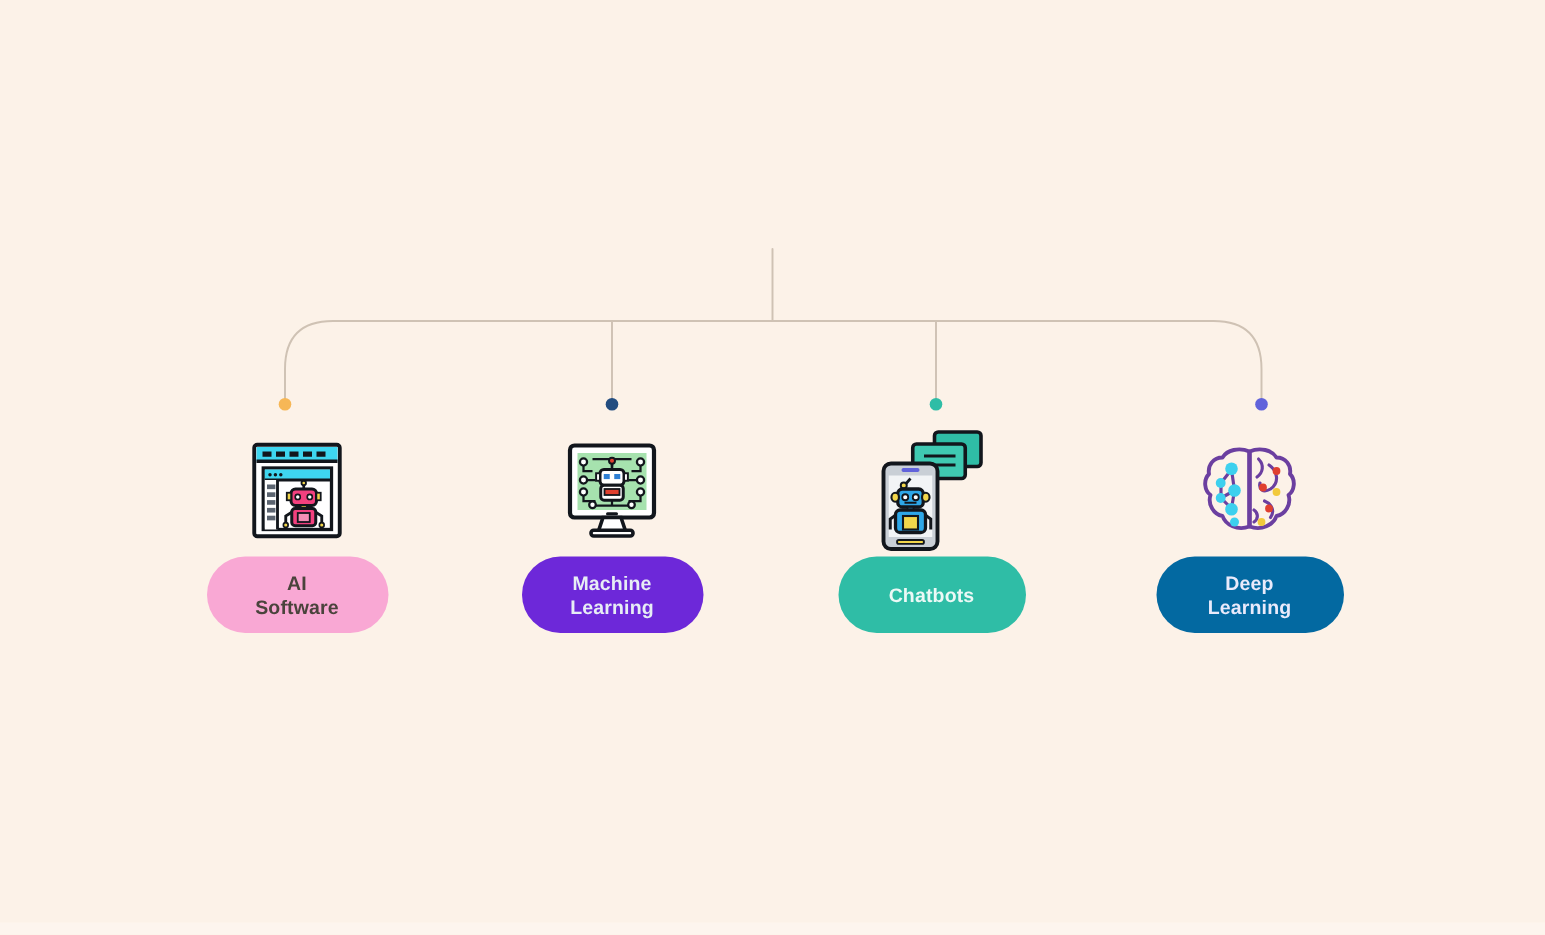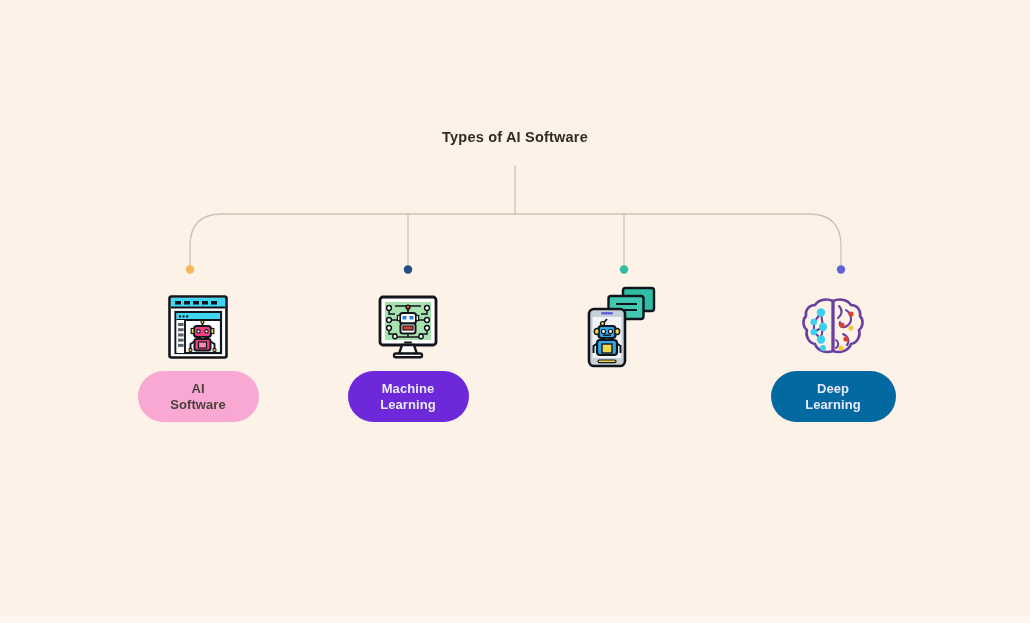--- a/index.html
+++ b/index.html
@@ -91,21 +91,20 @@
   #pill-ai-platform      { width: 121px; height: 51px; background: #f9a8d4; color: #4A433C; }
   #pill-machine-learning { width: 121px; height: 51px; background: #6d28d9; color: #E7EDF5; text-align: center; }
   #pill-chatbots         { width: 125px; height: 51px; background: #2FBDA6; color: #ECF9F6; }
   #pill-deep-learning    { width: 125px; height: 51px; background: #0369a1; color: #E9EAFB; }
 </style>
 </head>
 <body>
 
 <div id="canvas">
 
-  <div id="diagram-title">Types of AI Software</div>
 
   <svg id="connectors" viewBox="0 0 1030 623" width="1030" height="623">
     <g fill="none" stroke="#CFC2B4" stroke-width="1.3" stroke-linecap="round">
 
       <path d="M515,166 L515,214"></path>
 
       <path d="M515,214 L222,214 Q190,214 190,246 L190,266"></path>
 
       <path d="M408,214 L408,266"></path>
 
@@ -267,20 +266,23 @@
 
         <rect x="20" y="53" width="4" height="2.5" fill="#2EA7E8" stroke="#12161C" stroke-width="1.2"></rect>
 
         <rect x="12" y="55" width="20" height="15" rx="3" fill="#2EA7E8" stroke="#12161C" stroke-width="2.2"></rect>
         <rect x="17" y="59" width="10" height="9" fill="#F2D64B" stroke="#12161C" stroke-width="1.4"></rect>
 
         <path d="M12,58.5 L8.5,61 L8.5,68" fill="none" stroke="#12161C" stroke-width="2"></path>
         <path d="M32,58.5 L35.5,61 L35.5,68" fill="none" stroke="#12161C" stroke-width="2"></path>
       </svg>
     </div>
+    <div class="pill" id="pill-chatbots">
+      <span>Chatbots</span>
+    </div>
   </div>
 
   <div class="branch" id="branch-deep-learning">
     <div class="branch-icon">
       <svg width="64" height="62" viewBox="0 0 64 62">
 
         <path d="M32,5
                  C25,2 17,4 14,9
                  C8,9 4,14 5,20
                  C1,24 2,31 6,34

